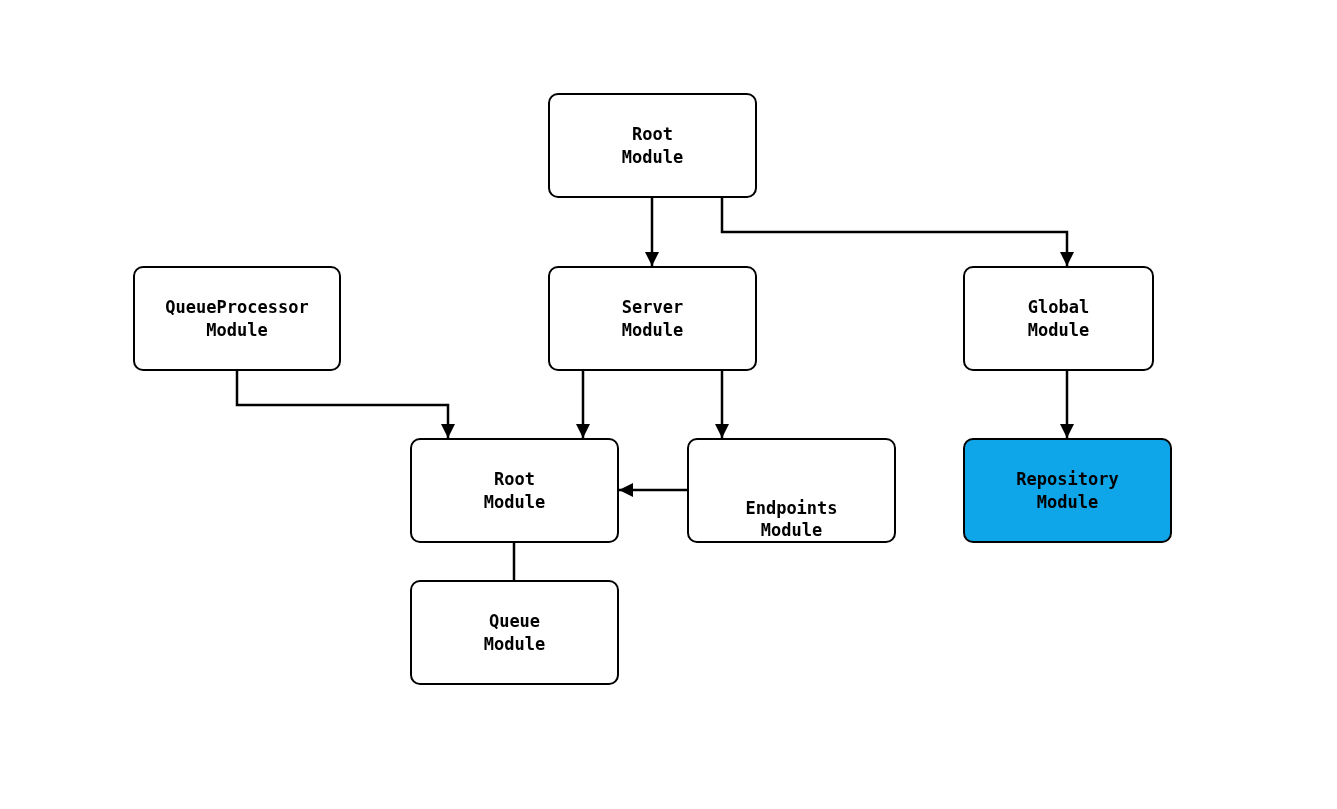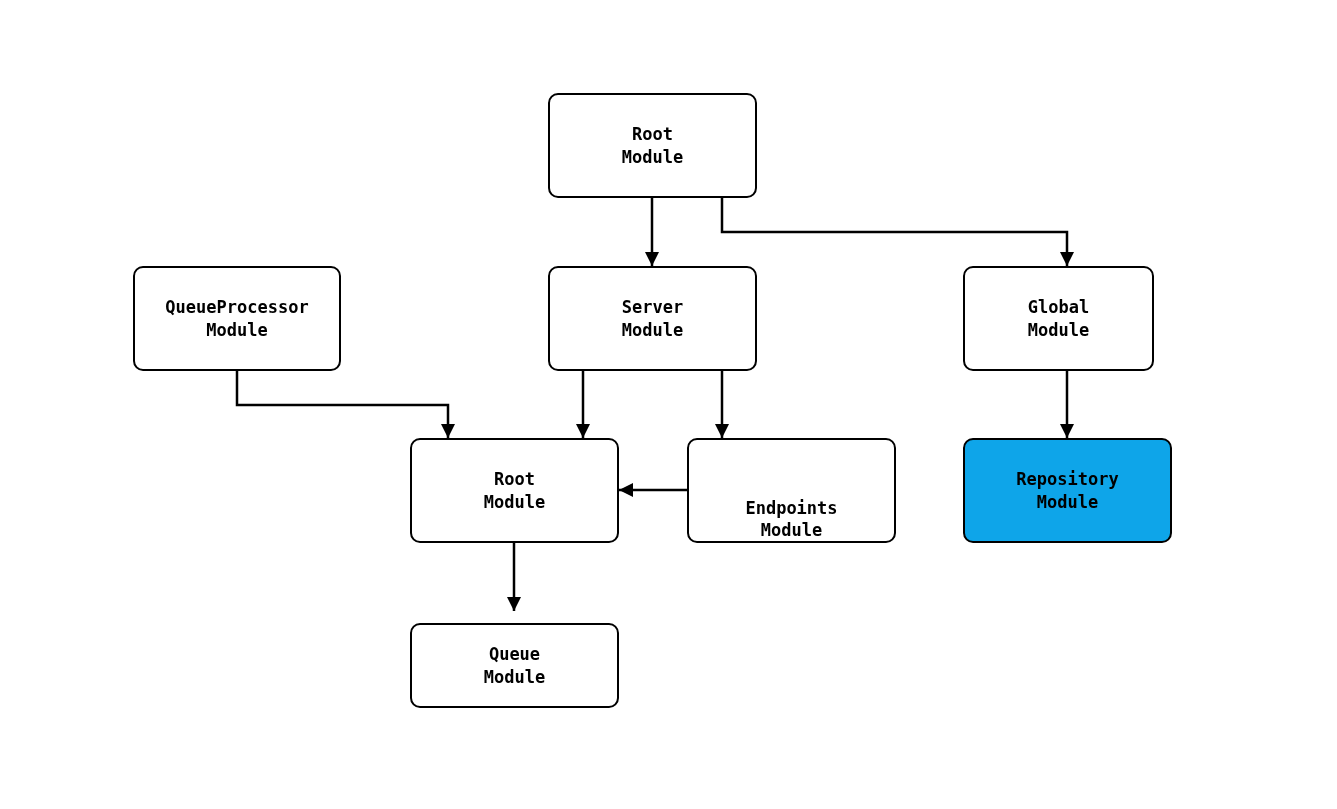--- a/index.html
+++ b/index.html
@@ -91,18 +91,18 @@
         <div>Module</div>
       </div>
       <div class="node" style="left: 687px; top: 438px; width: 209px; height: 105px; background: rgb(255, 255, 255); border-color: rgb(0, 0, 0); justify-content: flex-end;">
         <div>Endpoints</div>
         <div>Module</div>
       </div>
       <div class="node" style="left: 963px; top: 438px; width: 209px; height: 105px; background: #0ea5e9; border-color: rgb(0, 0, 0);">
         <div>Repository</div>
         <div>Module</div>
       </div>
-      <div class="node" style="left: 410px; top: 623px; width: 209px; height: 85px; background: rgb(255, 255, 255); border-color: rgb(0, 0, 0);">
+      <div class="node" style="left: 410px; top: 580px; width: 209px; height: 105px; background: rgb(255, 255, 255); border-color: rgb(0, 0, 0);">
         <div>Queue</div>
         <div>Module</div>
       </div>
     </div>
 </div>
 
 </body></html>

